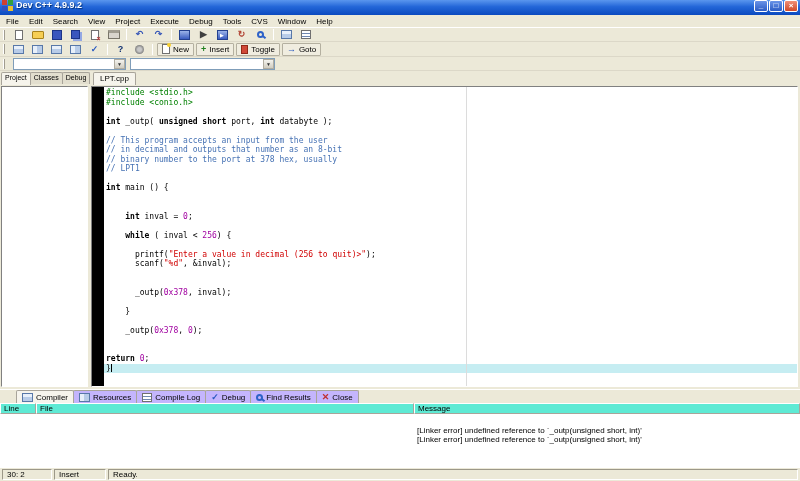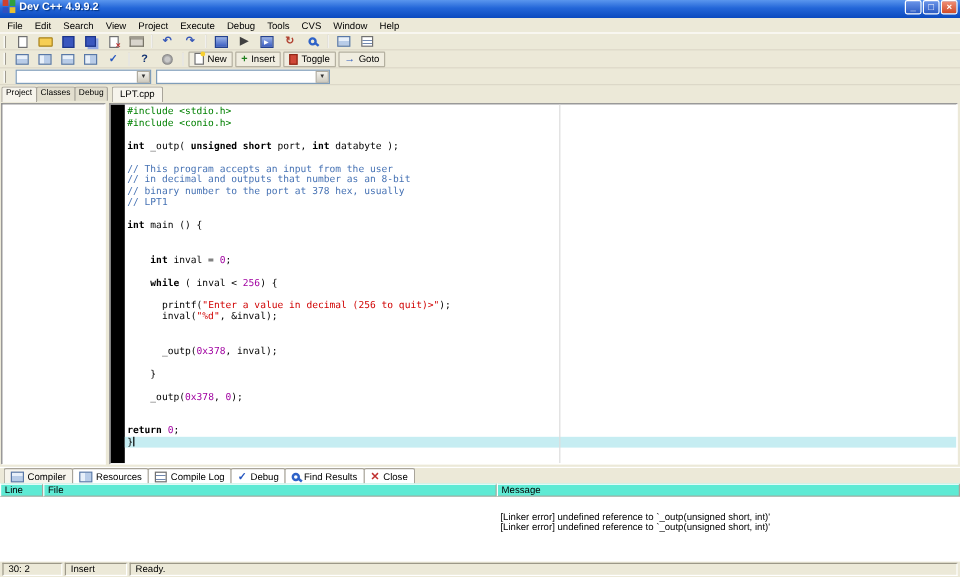--- a/index.html
+++ b/index.html
@@ -82,23 +82,23 @@
   .code-line.hl::after{content:"";display:inline-block;width:1px;height:8px;background:#000;vertical-align:-1px}
   .margin-line{position:absolute;left:374px;top:0;bottom:0;width:1px;background:#DCDCDC}
   .tok-pp{color:#008000}
   .tok-kw{font-weight:bold;color:#000}
   .tok-com{color:#4672B4;}
   .tok-str{color:#D00000}
   .tok-num{color:#A000A0}
   .tok-pl{color:#000}
 
   
-  .bottom-tabs{height:14px;flex:0 0 14px;display:flex;padding-left:3px;border-top:1px solid #fff}
+  .bottom-tabs{height:14px;flex:0 0 14px;display:flex;padding-left:16px;border-top:1px solid #fff}
   .btab{display:flex;align-items:center;gap:3px;font-size:8px;padding:1px 5px;border:1px solid #A8A49A;
-    border-bottom:none;border-radius:2px 2px 0 0;height:13px;background:#ffffff;margin-right:-1px;white-space:nowrap}
+    border-bottom:none;border-radius:2px 2px 0 0;height:13px;background:#c4b5fd;margin-right:-1px;white-space:nowrap}
   .btab.active{background:#F6F4EC}
 
   
   .results-header{height:11px;flex:0 0 11px;display:flex;background:#5eead4}
   .rh-cell{border:1px solid;border-color:#fff #A8A49A #A8A49A #fff;padding:0 3px;display:flex;align-items:center;font-size:8px}
   .col-line{width:36px}.col-file{width:378px}.col-msg{flex:1}
   .results-body{height:54px;flex:0 0 54px;background:#fff;overflow:hidden}
   .result-row{display:flex;height:9px;line-height:9px;font-size:8px}
   .rr-cell{padding:12px 3px;white-space:nowrap;overflow:hidden}
 
@@ -275,21 +275,21 @@
           <div class="code-line"><span class="tok-com">// LPT1</span></div>
           <div class="code-line"></div>
           <div class="code-line"><span class="tok-kw">int</span><span class="tok-pl"> main () {</span></div>
           <div class="code-line"></div>
           <div class="code-line"></div>
           <div class="code-line"><span class="tok-pl">    </span><span class="tok-kw">int</span><span class="tok-pl"> inval = </span><span class="tok-num">0</span><span class="tok-pl">;</span></div>
           <div class="code-line"></div>
           <div class="code-line"><span class="tok-pl">    </span><span class="tok-kw">while</span><span class="tok-pl"> ( inval &lt; </span><span class="tok-num">256</span><span class="tok-pl">) {</span></div>
           <div class="code-line"></div>
           <div class="code-line"><span class="tok-pl">      printf(</span><span class="tok-str">"Enter a value in decimal (256 to quit)&gt;"</span><span class="tok-pl">);</span></div>
-          <div class="code-line"><span class="tok-pl">      inval(</span><span class="tok-str">"%d"</span><span class="tok-pl">, &amp;inval);</span></div>
+          <div class="code-line"><span class="tok-pl">      scanf(</span><span class="tok-str">"%d"</span><span class="tok-pl">, &amp;inval);</span></div>
           <div class="code-line"></div>
           <div class="code-line"></div>
           <div class="code-line"><span class="tok-pl">      _outp(</span><span class="tok-num">0x378</span><span class="tok-pl">, inval);</span></div>
           <div class="code-line"></div>
           <div class="code-line"><span class="tok-pl">    }</span></div>
           <div class="code-line"></div>
           <div class="code-line"><span class="tok-pl">    _outp(</span><span class="tok-num">0x378</span><span class="tok-pl">, </span><span class="tok-num">0</span><span class="tok-pl">);</span></div>
           <div class="code-line"></div>
           <div class="code-line"></div>
           <div class="code-line"><span class="tok-kw">return</span><span class="tok-pl"> </span><span class="tok-num">0</span><span class="tok-pl">;</span></div>

